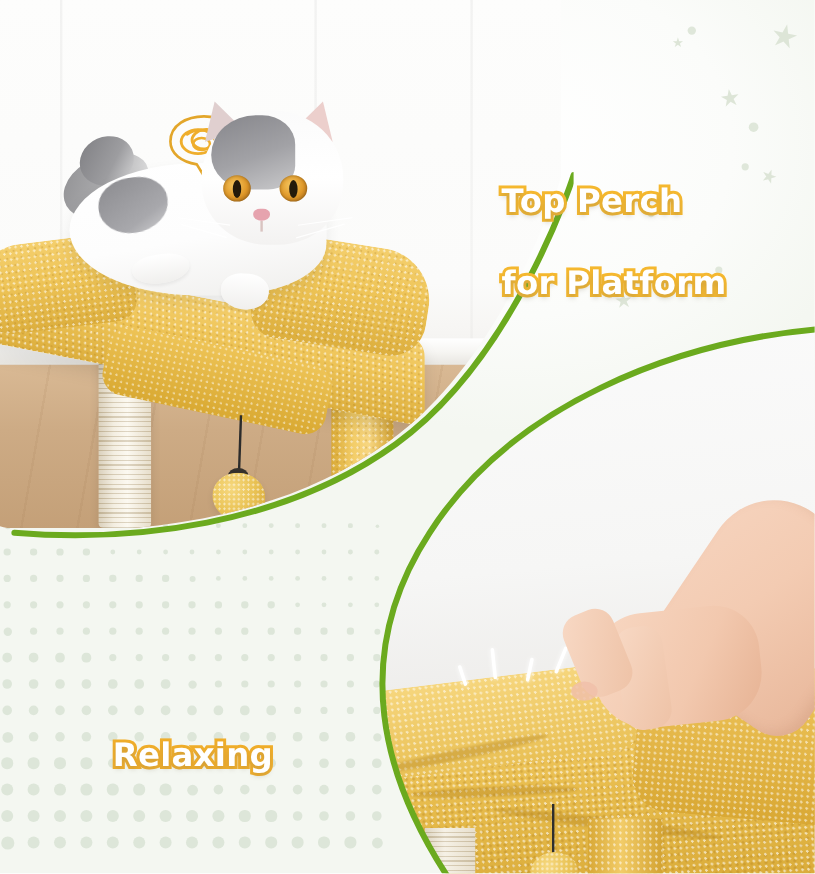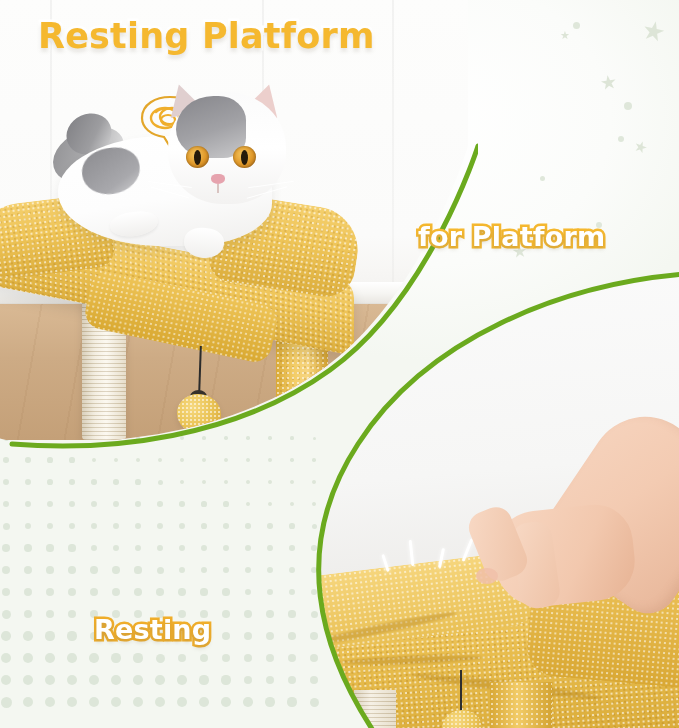--- a/index.html
+++ b/index.html
@@ -718,24 +718,23 @@
     <div class="bot-post-sisal"></div>
     <div class="bot-post-fleece"></div>
     <div class="bot-string"></div>
     <div class="bot-pom"></div>
   </div>
 
   <svg class="photo-bot-stroke" viewBox="0 0 430 490">
     <path d="M118,486 C64,404 34,302 102,198 C170,92 306,38 430,28" fill="none" stroke="#6BAA1E" stroke-width="5" stroke-linecap="round"></path>
   </svg>
 
-  <div class="headline title-main">Resting Platform</div>
 
   <div class="headline title-right">
-    <br>
+    <span>Top Perch</span><br>
     <span>for Platform</span>
   </div>
 
   <div class="headline title-bottom">
-    <span class="l2">Resting</span>
+    <span class="l2">Relaxing</span>
   </div>
 
 </div>
 
 </body></html>

